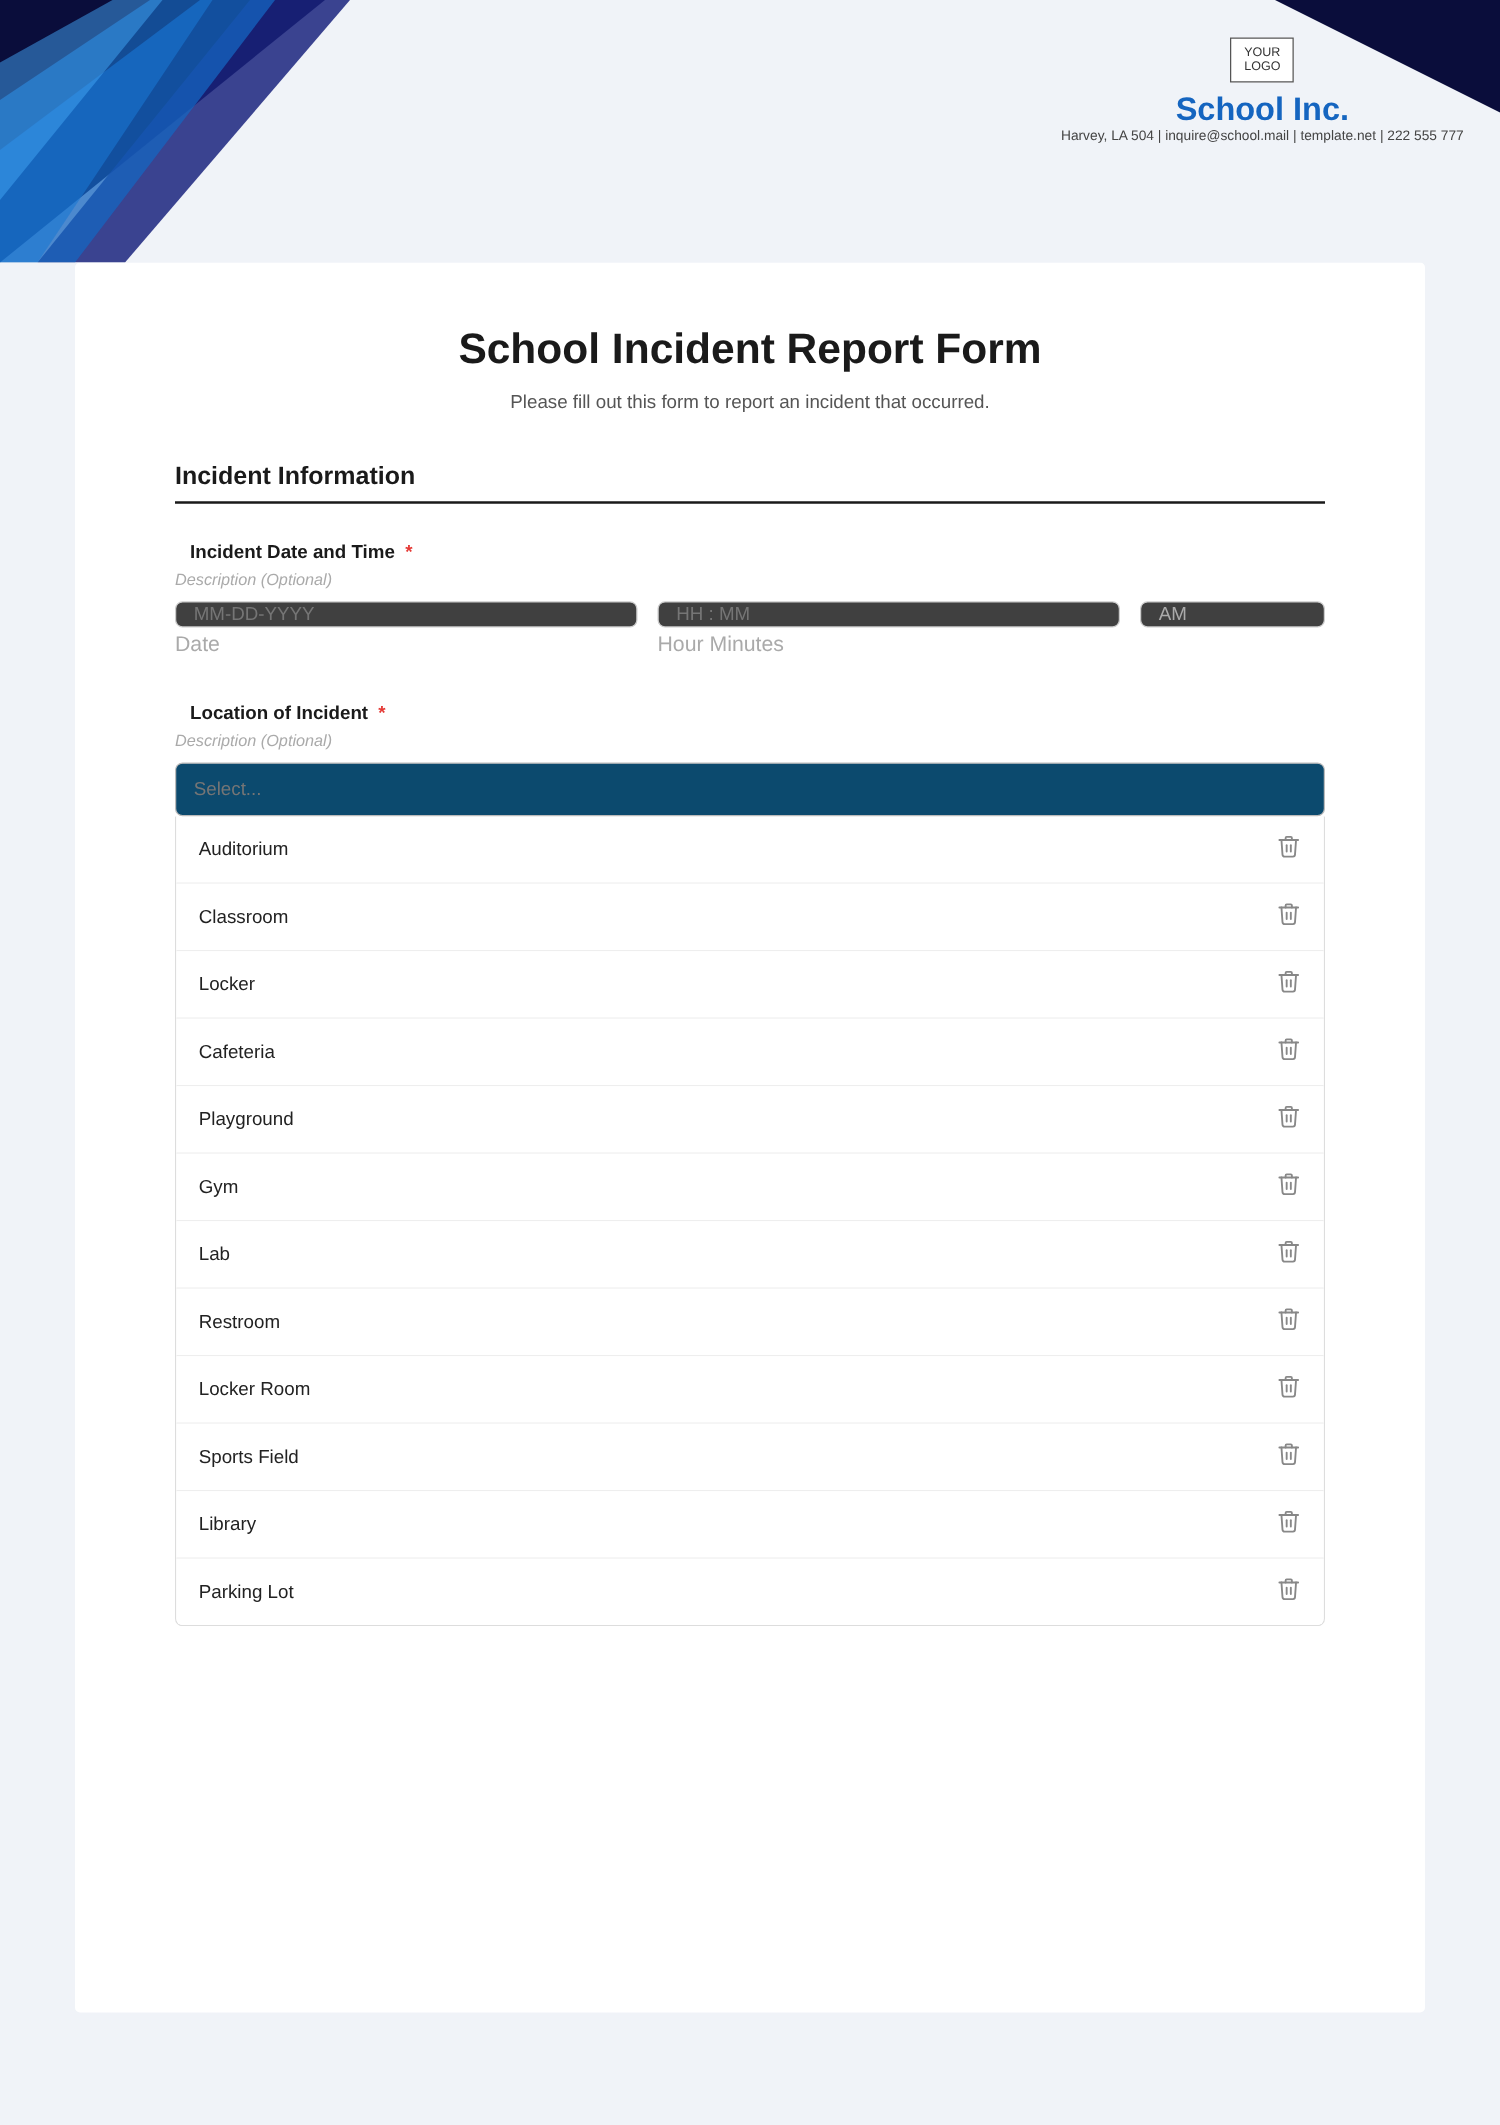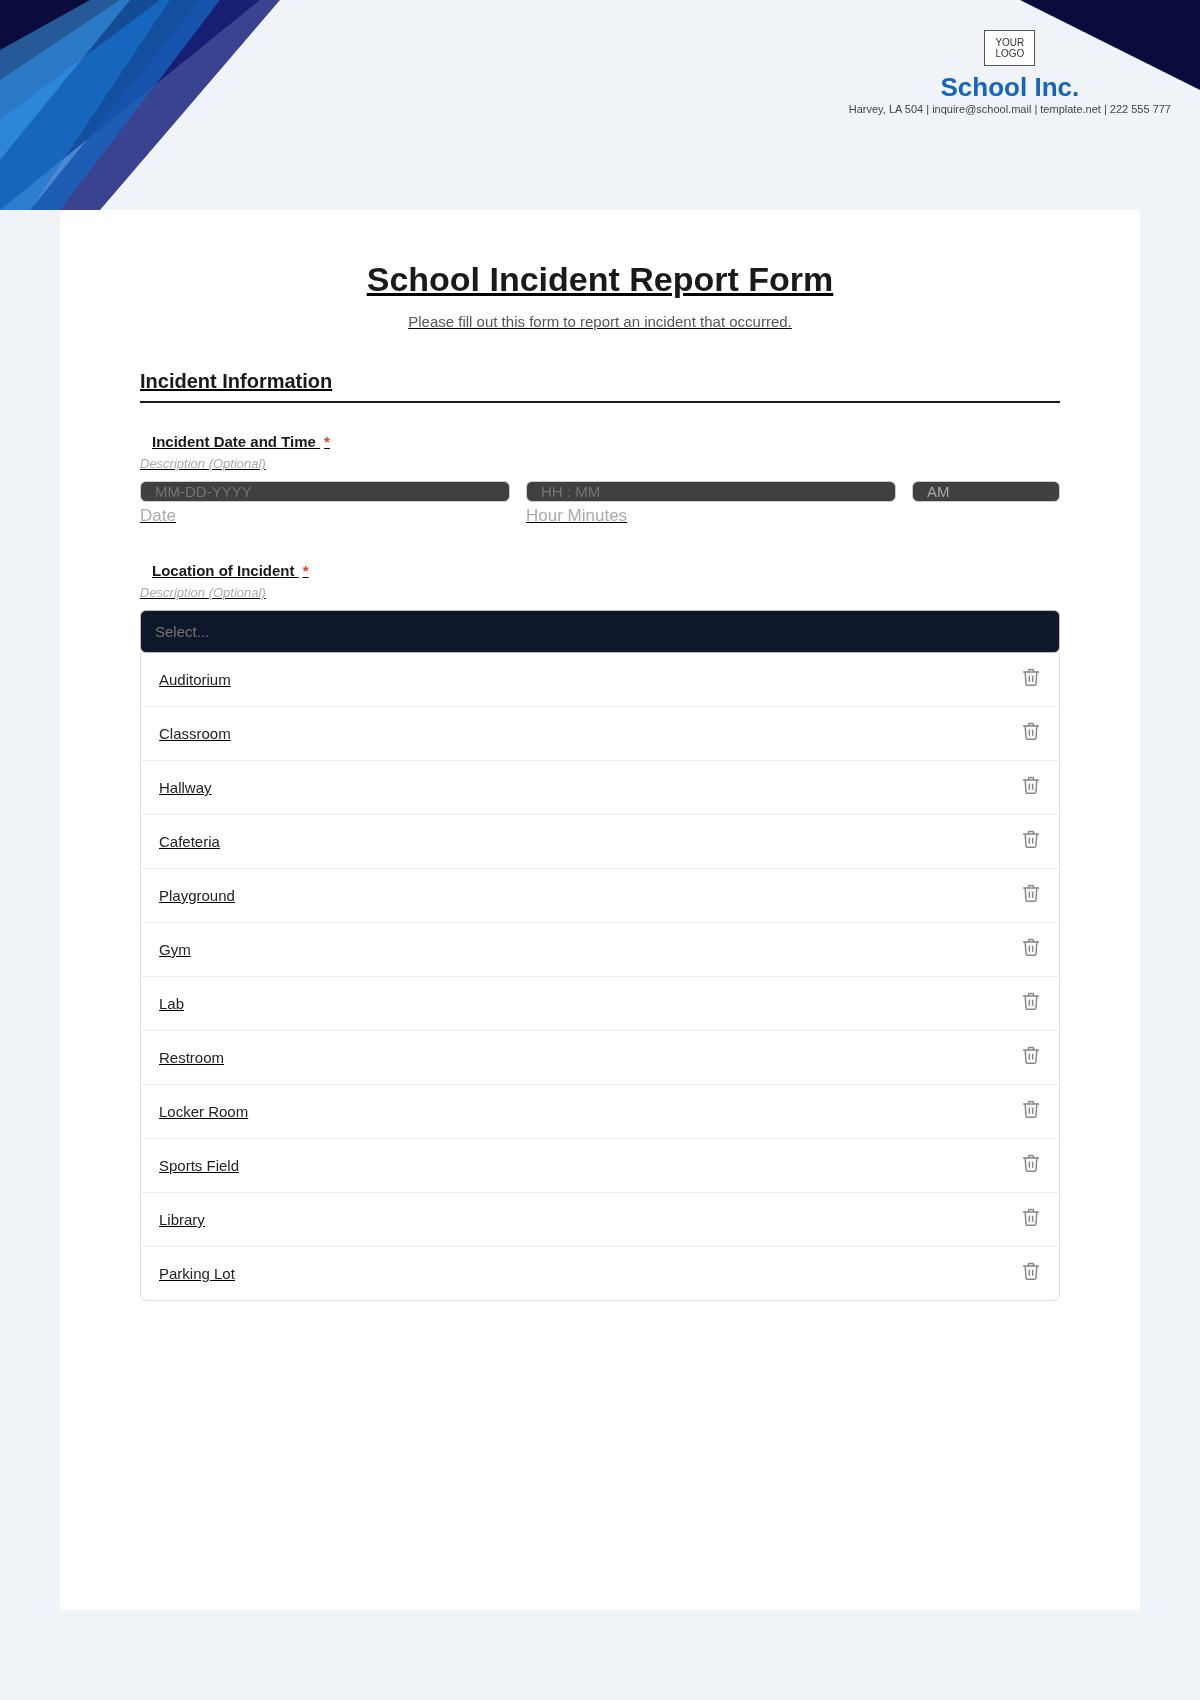--- a/index.html
+++ b/index.html
@@ -54,21 +54,20 @@
       color: #444;
     }
 
     
     .main-content {
       background: white;
       margin: 0 60px;
       border-radius: 4px;
       padding: 50px 80px 60px 80px;
       min-height: 1400px;
-      text-decoration: underline;
     }
 
     .form-title {
       text-align: center;
       font-size: 34px;
       font-weight: bold;
       color: #1a1a1a;
       margin-bottom: 14px;
     }
 
@@ -148,21 +147,21 @@
     }
 
     
     .select-field {
       width: 100%;
       border: 1.5px solid #bbb;
       border-radius: 6px;
       padding: 12px 14px;
       font-size: 15px;
       color: #aaa;
-      background: #0f172a;
+      background: #0c4a6e;
       margin-bottom: 0;
     }
 
     
     .options-list {
       margin-top: 0;
       border: 1.5px solid #ddd;
       border-top: none;
       border-radius: 0 0 6px 6px;
       overflow: hidden;
@@ -284,21 +283,21 @@
             <span>Classroom</span>
             <span class="trash-icon"><svg width="20" height="20" viewBox="0 0 24 24" fill="none" stroke="#888" stroke-width="1.8" stroke-linecap="round" stroke-linejoin="round">
     <polyline points="3 6 5 6 21 6"></polyline>
     <path d="M19 6l-1 14a2 2 0 01-2 2H8a2 2 0 01-2-2L5 6"></path>
     <path d="M10 11v6"></path>
     <path d="M14 11v6"></path>
     <path d="M9 6V4a1 1 0 011-1h4a1 1 0 011 1v2"></path>
   </svg></span>
           </div>
           <div class="option-item">
-            <span>Hallway</span>
+            <span>Locker</span>
             <span class="trash-icon"><svg width="20" height="20" viewBox="0 0 24 24" fill="none" stroke="#888" stroke-width="1.8" stroke-linecap="round" stroke-linejoin="round">
     <polyline points="3 6 5 6 21 6"></polyline>
     <path d="M19 6l-1 14a2 2 0 01-2 2H8a2 2 0 01-2-2L5 6"></path>
     <path d="M10 11v6"></path>
     <path d="M14 11v6"></path>
     <path d="M9 6V4a1 1 0 011-1h4a1 1 0 011 1v2"></path>
   </svg></span>
           </div>
           <div class="option-item">
             <span>Cafeteria</span>

